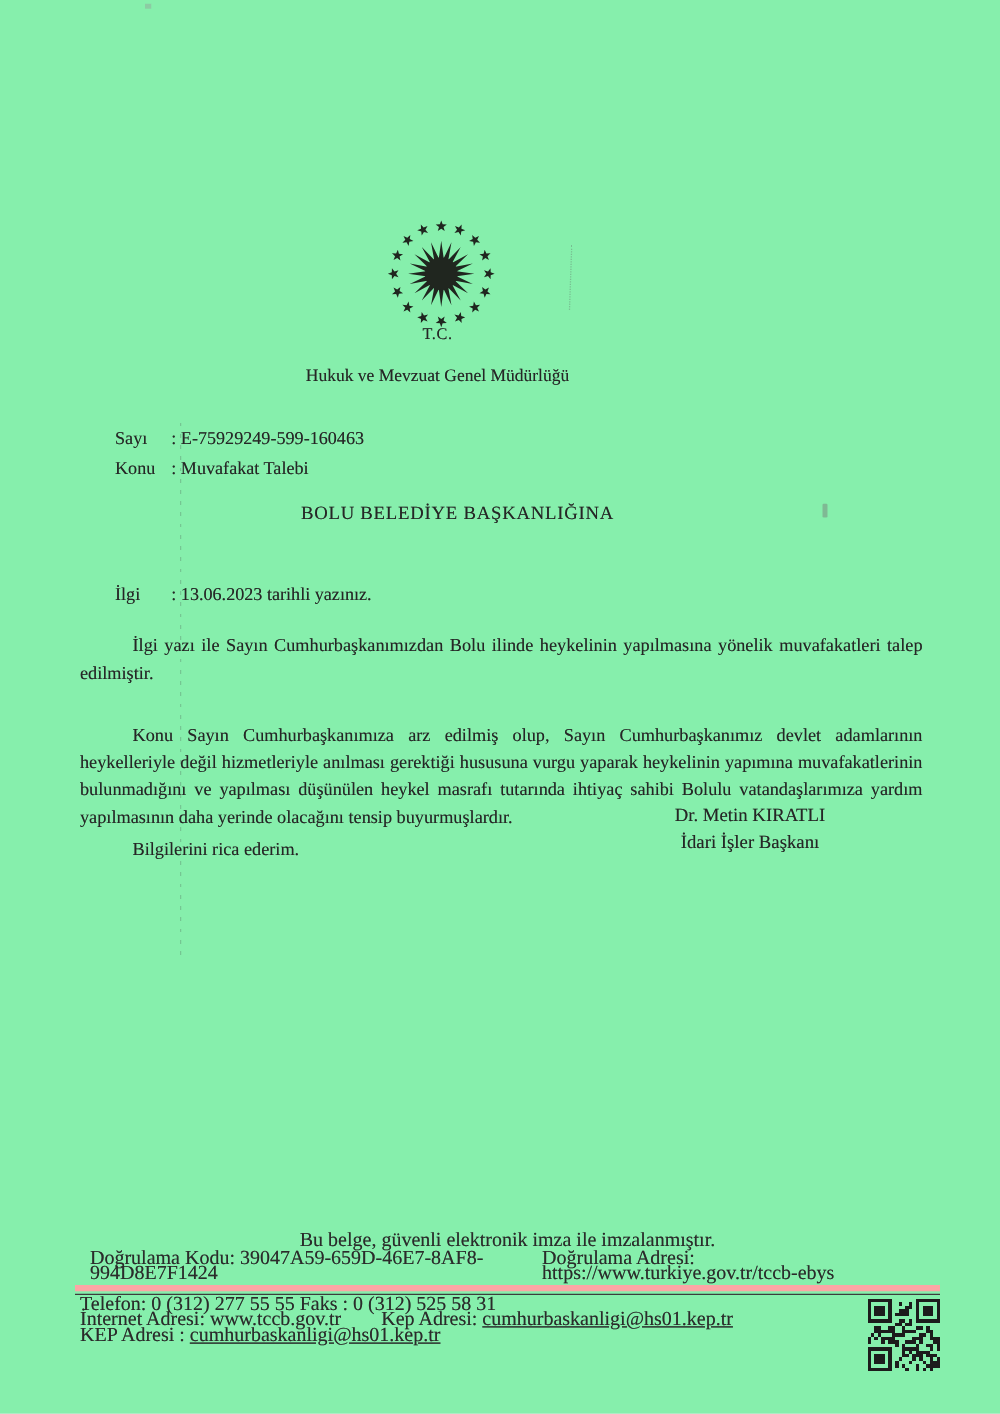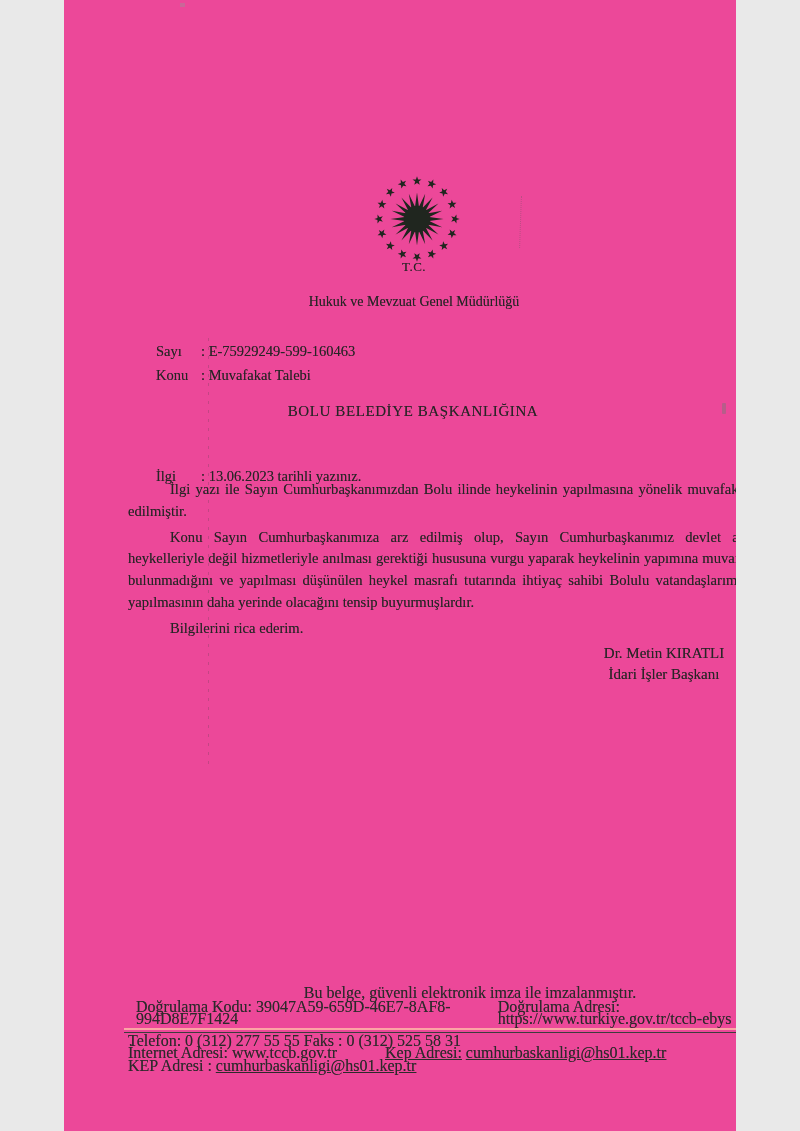--- a/index.html
+++ b/index.html
@@ -1,64 +1,64 @@
 <!DOCTYPE html>
 <html><head>
 <meta charset="utf-8">
 <style>
   * { margin:0; padding:0; box-sizing:border-box; }
   html,body { background:#e9e9e9; }
   .page {
-    position:relative; width:672px; height:1131px; margin:0 auto;
-    background:#ec4899; overflow:hidden;
+    position:relative; width:800px; height:1131px; margin:0 auto;
+    background:#86efac; overflow:hidden;
     font-family:"Liberation Serif","DejaVu Serif",serif;
     color:#262626;
   }
   .fuzz { text-shadow:0 0 .5px rgba(20,20,20,.45); }
 
   
   .seal { position:absolute; top:176px; left:310px; width:86px; height:86px; }
   .hdr { position:absolute; left:150px; width:400px; text-align:center; }
   .hdr-tc   { top:259px; font-size:13px; letter-spacing:.5px; }
   .hdr-org  { top:275px; font-size:15.5px; letter-spacing:.2px; white-space:nowrap; }
   .hdr-dept { top:294px; font-size:14px; }
 
   
   .meta-row { position:absolute; left:68px; font-size:14.5px; white-space:nowrap;margin-left:24px; }
   .meta-label { display:inline-block; width:45px; }
   .row-sayi { top:343px; }
   .row-konu { top:367px; }
   .row-ilgi { top:468px;font-family:Liberation Serif, serif; }
 
-  .recipient { position:absolute; top:403px; left:84px; width:530px;
+  .recipient { position:absolute; top:403px; left:101px; width:530px;
     text-align:center; font-size:15px; letter-spacing:.6px; white-space:nowrap; }
 
   
   .body-text { position:absolute; top:479px; left:64px; width:674px;
     font-size:14.6px; line-height:21.8px; text-align:justify; }
-  .body-text p { text-indent:42px; margin-bottom:4px; }
+  .body-text p { text-indent:42px; margin-bottom:4px;margin-top:28px; }
   .body-text p.closing { text-align:left; margin-top:2px; }
 
   
   .sig { position:absolute; top:643px; left:455px; width:290px;
     text-align:center; font-size:15px; line-height:21px; }
 
   
   .footer { position:absolute; top:987px; left:60px; width:692px;
     font-size:16px; line-height:12.5px; color:#2b2b2b; }
   .esign-note { text-align:center; margin-bottom:1px; }
   .verify-row { display:flex; justify-content:space-between;
-    padding:0 6px 2px 12px; border-bottom:2px solid #fca5a5; }
+    padding:0 6px 2px 12px; border-bottom:5px solid #fca5a5; }
   .footer-cols { display:flex; border-top:1.6px solid #3d3d3d; margin-top:2px;
     padding-top:2px; }
   .fc-left { flex:1 1 auto; padding-left:4px; }
   .fc-right { width:215px; text-align:right; padding-right:8px; }
   .fc-qr { width:58px; height:58px; margin-top:1px; }
   .u { text-decoration:underline; }
-  .kep-gap { margin-left:44px;text-decoration:underline; }
+  .kep-gap { margin-left:28px; }
 
   
   .art-vline { position:absolute; left:144px; top:338px; height:430px; width:1px;
     background:repeating-linear-gradient(to bottom, rgba(60,60,60,.45) 0 3px,
       rgba(60,60,60,0) 3px 9px); opacity:.5; }
   .art-smudge { position:absolute; left:456px; top:196px; width:5px; height:52px;
     border-left:1px dotted rgba(90,90,90,.55); transform:rotate(2deg); opacity:.6; }
   .art-dot { position:absolute; left:658px; top:403px; width:4px; height:11px;
     background:rgba(120,120,120,.45); border-radius:1px; }
   .art-speck { position:absolute; left:116px; top:3px; width:5px; height:4px;

